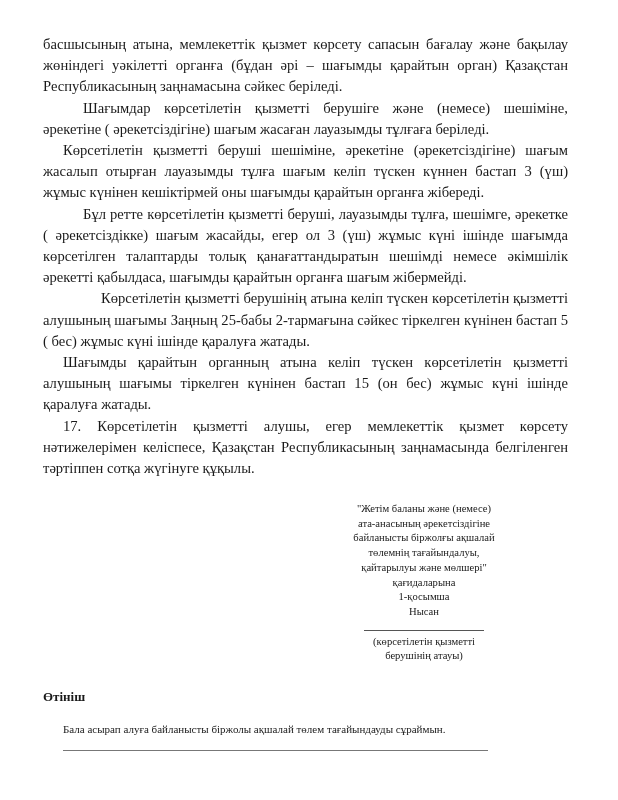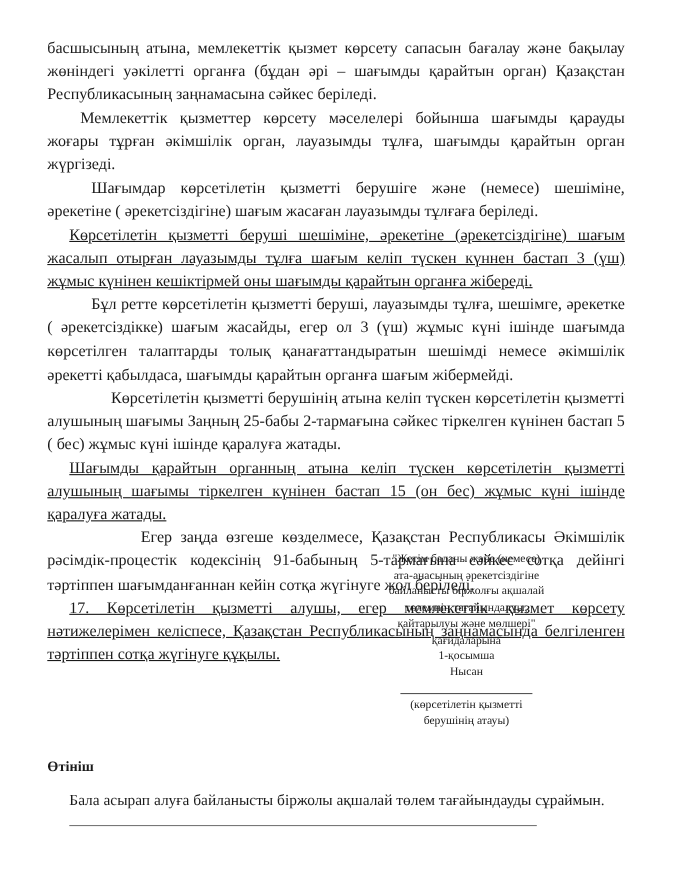--- a/index.html
+++ b/index.html
@@ -9,58 +9,56 @@
     color: #1a1a1a;
   }
   .page { position: absolute; left: 0; top: 0; width: 618px; height: 800px; }
   .body-text {
     position: absolute; left: 43px; width: 525px; top: 34px;
     font-size: 14.6px; line-height: 21.2px;
   }
   .body-text p { margin: 0; text-align: justify; }
   .ind1 { text-indent: 30px; }
   .ind2 { text-indent: 40px; }
-  .ind3 { text-indent: 20px; text-decoration: underline; }
+  .ind3 { text-indent: 20px; }
   .ind5 { text-indent: 58px; }
   .appendix {
     position: absolute; left: 338px; width: 172px; top: 502px;
     font-size: 10.6px; line-height: 14.7px; text-align: center;
   }
   .appendix div { margin: 0; }
   .appendix .rule {
     width: 120px; margin: 10px auto 4px auto; border-top: 1px solid #555;
     height: 0;
   }
   .title {
     position: absolute; left: 43px; top: 689px;
     font-size: 13px; font-weight: bold;
   }
   .request {
     position: absolute; left: 63px; top: 719px;
-    font-size: 14px; line-height: 20px;
+    font-size: 11px; line-height: 20px;
   }
   .sign-line {
     position: absolute; left: 63px; top: 750px; width: 425px; height: 0;
     border-top: 1.5px solid #777;
   }
 </style>
 </head>
 <body>
 
 <div class="page">
 
   <div class="body-text">
     <p>басшысының атына, мемлекеттік қызмет көрсету сапасын бағалау және бақылау жөніндегі уәкілетті органға (бұдан әрі – шағымды қарайтын орган) Қазақстан Республикасының заңнамасына сәйкес беріледі.</p>
-    <p class="ind1">Мемлекеттік қызметтер көрсету мәселелері бойынша шағымды қарауды жоғары тұрған әкімшілік орган, лауазымды тұлға, шағымды қарайтын орган жүргізеді.</p>
     <p class="ind2">Шағымдар көрсетілетін қызметті берушіге және (немесе) шешіміне, әрекетіне ( әрекетсіздігіне) шағым жасаған лауазымды тұлғаға беріледі.</p>
     <p class="ind3">Көрсетілетін қызметті беруші шешіміне, әрекетіне (әрекетсіздігіне) шағым жасалып отырған лауазымды тұлға шағым келіп түскен күннен бастап 3 (үш) жұмыс күнінен кешіктірмей оны шағымды қарайтын органға жібереді.</p>
     <p class="ind2">Бұл ретте көрсетілетін қызметті беруші, лауазымды тұлға, шешімге, әрекетке ( әрекетсіздікке) шағым жасайды, егер ол 3 (үш) жұмыс күні ішінде шағымда көрсетілген талаптарды толық қанағаттандыратын шешімді немесе әкімшілік әрекетті қабылдаса, шағымды қарайтын органға шағым жібермейді.</p>
     <p class="ind5">Көрсетілетін қызметті берушінің атына келіп түскен көрсетілетін қызметті алушының шағымы Заңның 25-бабы 2-тармағына сәйкес тіркелген күнінен бастап 5 ( бес) жұмыс күні ішінде қаралуға жатады.</p>
     <p class="ind3">Шағымды қарайтын органның атына келіп түскен көрсетілетін қызметті алушының шағымы тіркелген күнінен бастап 15 (он бес) жұмыс күні ішінде қаралуға жатады.</p>
-    <p class="ind5" style="text-indent:85px">Егер заңда өзгеше көзделмесе, Қазақстан Республикасы Әкімшілік рәсімдік-процестік кодексінің 91-бабының 5-тармағына сәйкес сотқа дейінгі тәртіппен шағымданғаннан кейін сотқа жүгінуге жол беріледі.</p>
     <p class="ind3">17. Көрсетілетін қызметті алушы, егер мемлекеттік қызмет көрсету нәтижелерімен келіспесе, Қазақстан Республикасының заңнамасында белгіленген тәртіппен сотқа жүгінуге құқылы.</p>
   </div>
 
   <div class="appendix">
     <div>"Жетім баланы және (немесе)</div>
     <div>ата-анасының әрекетсіздігіне</div>
     <div>байланысты біржолғы ақшалай</div>
     <div>төлемнің тағайындалуы,</div>
     <div>қайтарылуы және мөлшері"</div>
     <div>қағидаларына</div>

